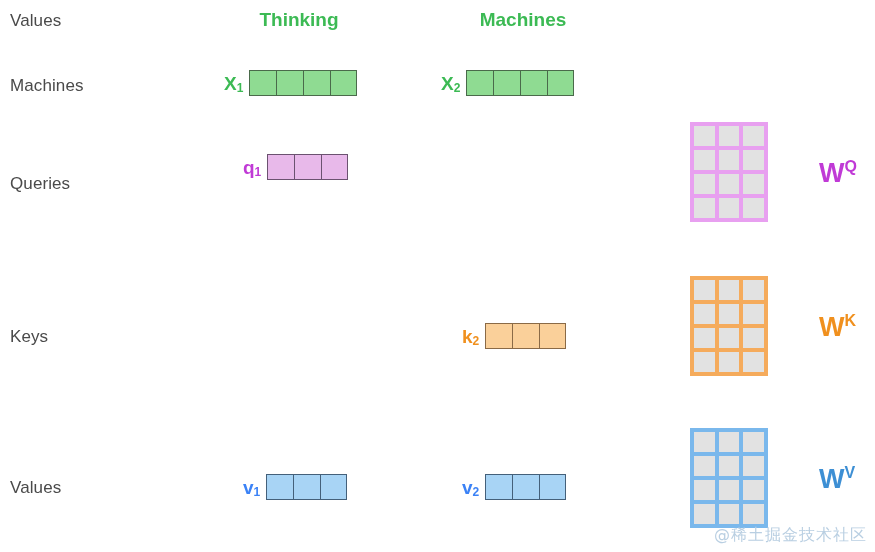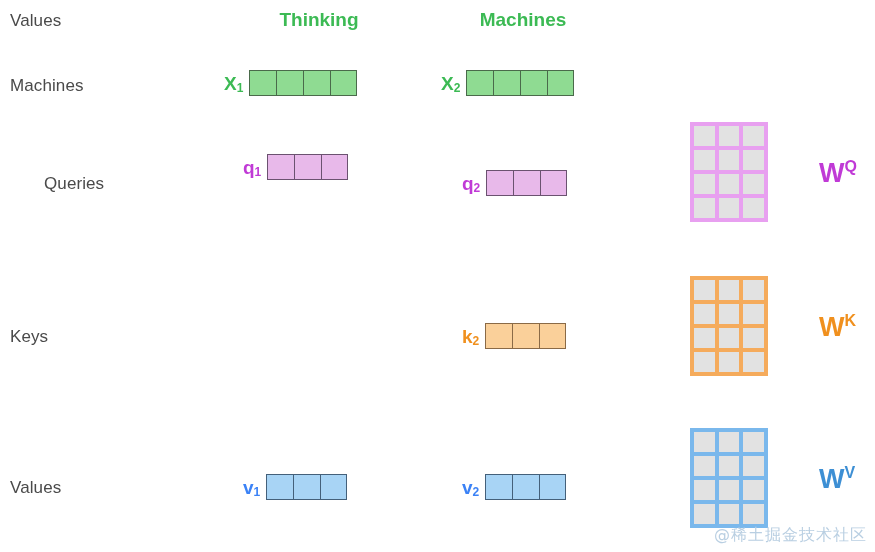--- a/index.html
+++ b/index.html
@@ -134,21 +134,21 @@
     font-family: "DejaVu Sans", sans-serif;
   }
 </style>
 </head>
 <body>
 
 <div class="stage">
 
   <div class="row-label" style="top:11px;">Values</div>
 
-  <div class="col-header" style="top:9px; left:264px; width:110px;">Thinking</div>
+  <div class="col-header" style="top:9px; left:244px; width:110px;">Thinking</div>
 
   <div class="col-header" style="top:9px; left:468px; width:110px;">Machines</div>
 
   <div class="row-label" style="top:76px;">Machines</div>
 
   <div class="vec-group theme-green" style="top:70px; left:224px;">
     <span class="vec-label"><span>X</span><sub>1</sub></span>
     <span class="vec-boxes">
       <span class="vec-cell" style="width:27px;"></span>
       <span class="vec-cell" style="width:27px;"></span>
@@ -160,39 +160,31 @@
   <div class="vec-group theme-green" style="top:70px; left:441px;">
     <span class="vec-label"><span>X</span><sub>2</sub></span>
     <span class="vec-boxes">
       <span class="vec-cell" style="width:27px;"></span>
       <span class="vec-cell" style="width:27px;"></span>
       <span class="vec-cell" style="width:27px;"></span>
       <span class="vec-cell" style="width:27px;"></span>
     </span>
   </div>
 
-  <div class="row-label" style="top:174px;margin-left:34px;">Queries</div>
+  <div class="row-label" style="top:174px;">Queries</div>
 
   <div class="vec-group theme-purple" style="top:154px; left:243px;justify-content:space-between;">
     <span class="vec-label"><span>q</span><sub>1</sub></span>
     <span class="vec-boxes">
       <span class="vec-cell" style="width:27px;"></span>
       <span class="vec-cell" style="width:27px;"></span>
       <span class="vec-cell" style="width:27px;"></span>
     </span>
   </div>
 
-  <div class="vec-group theme-purple" style="top:170px; left:462px;">
-    <span class="vec-label"><span>q</span><sub>2</sub></span>
-    <span class="vec-boxes">
-      <span class="vec-cell" style="width:27px;"></span>
-      <span class="vec-cell" style="width:27px;"></span>
-      <span class="vec-cell" style="width:27px;"></span>
-    </span>
-  </div>
 
   <div class="matrix mat-purple" style="top:122px; left:690px; width:78px; height:100px; grid-template-columns:repeat(3,1fr); grid-template-rows:repeat(4,1fr);">
     <span class="matrix-cell"></span>
     <span class="matrix-cell"></span>
     <span class="matrix-cell"></span>
     <span class="matrix-cell"></span>
     <span class="matrix-cell"></span>
     <span class="matrix-cell"></span>
     <span class="matrix-cell"></span>
     <span class="matrix-cell"></span>

